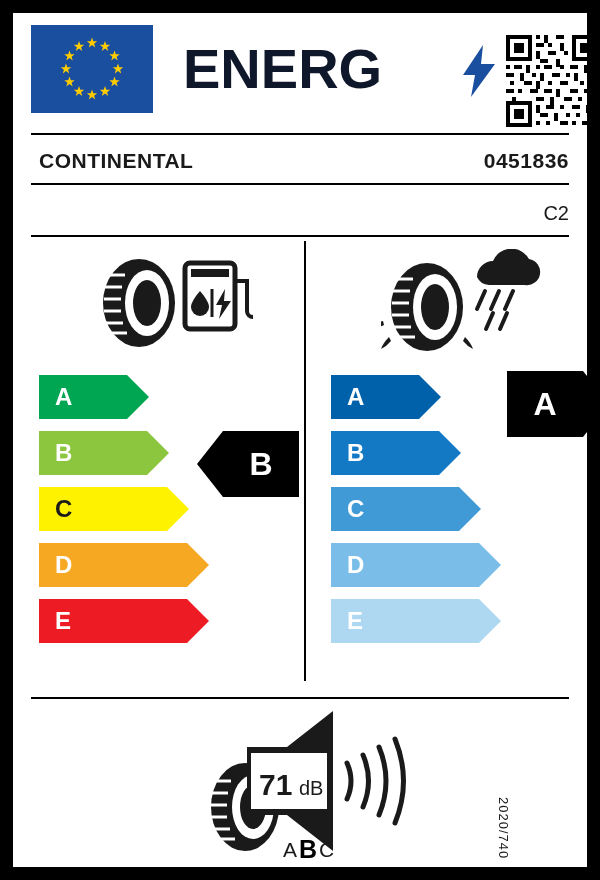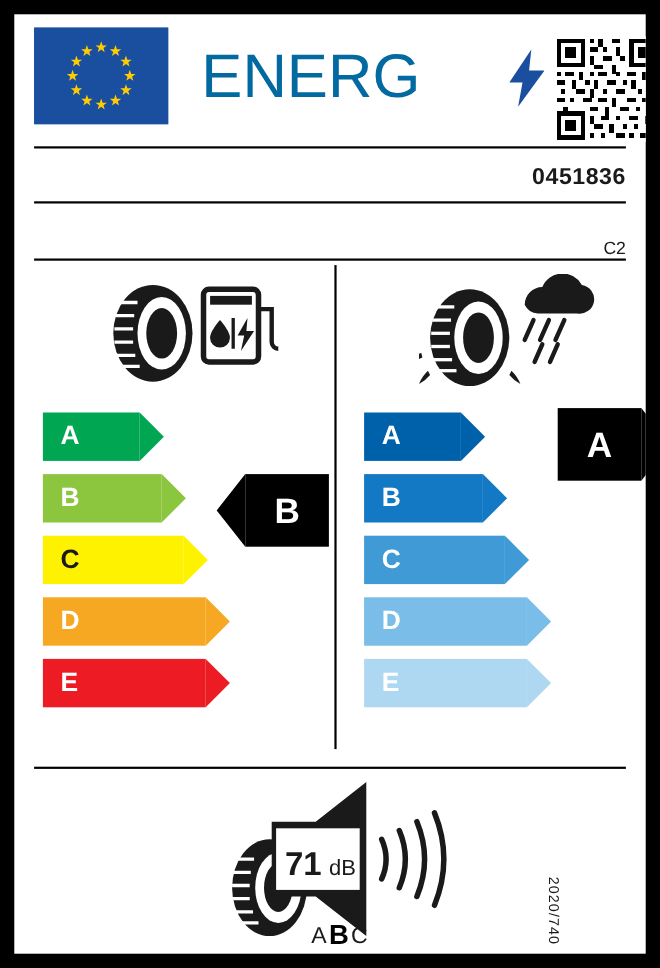--- a/index.html
+++ b/index.html
@@ -35,22 +35,22 @@
     width: 122px; height: 88px;
     background: #1a4fa0;
     display: block;
   }
   .eu-flag svg { display:block; width:100%; height:100%; }
   .energ {
     position: absolute;
     left: 152px; top: 10px;
     width: 270px; height: 68px;
     font-size: 56px;
-    font-weight: normal;
-    color: #0369a1;
+    font-weight: bold;
+    color: #0f172a;
     letter-spacing: 0px;
     line-height: 68px;
   }
   .bolt {
     position: absolute;
     left: 432px; top: 20px;
     width: 32px; height: 52px;
   }
   .bolt svg { display:block; width:100%; height:100%; }
   .qr {
@@ -87,22 +87,22 @@
   
   .tyre-size {
     position: absolute;
     left: 26px; top: 184px;
     font-size: 27px;
     color: #1a1a1a;
     letter-spacing: 0.5px;
   }
   .tyre-class {
     position: absolute;
-    right: 18px; top: 205px;
-    font-size: 16px;
+    right: 18px; top: 189px;
+    font-size: 20px;
     color: #1a1a1a;
     text-align: right;
   }
 
   
   .vdiv {
     position: absolute;
     left: 291px; top: 228px;
     width: 2px; height: 440px;
     background: #000;
@@ -328,20 +328,21 @@
               <rect x="56" y="88" width="8" height="4"></rect>
             <rect x="68" y="88" width="4" height="4"></rect>
               <rect x="78" y="88" width="8" height="4"></rect>
           </g>
         </svg>
       </div>
     </div>
 
     <div class="rule" style="left:18px; top:120px; width:538px;"></div>
 
+    <div class="brand">CONTINENTAL</div>
     <div class="reg-code">0451836</div>
 
     <div class="rule" style="left:18px; top:170px; width:538px;"></div>
 
     <div class="tyre-class">C2</div>
 
     <div class="rule" style="left:18px; top:222px; width:538px;"></div>
 
     <div class="vdiv"></div>
 

